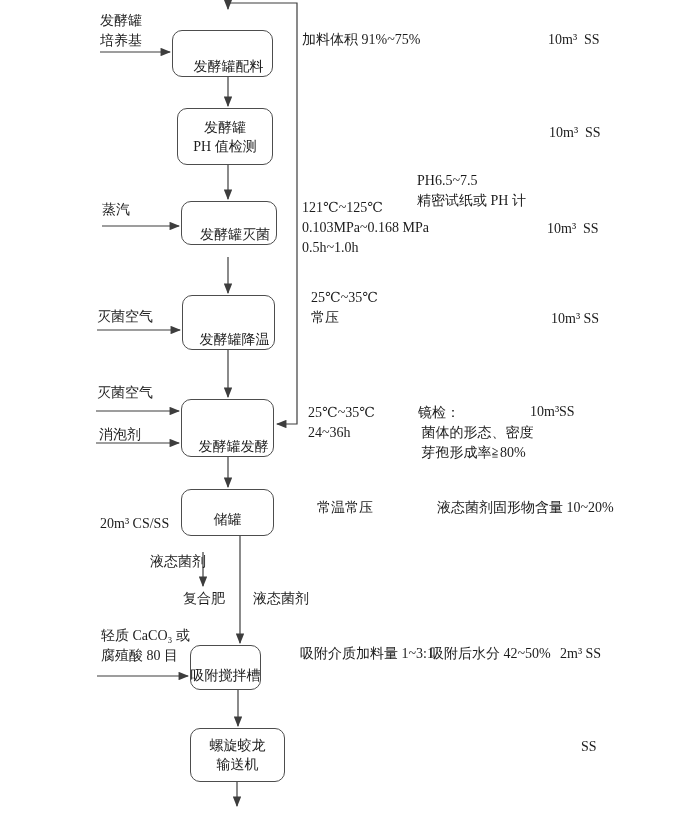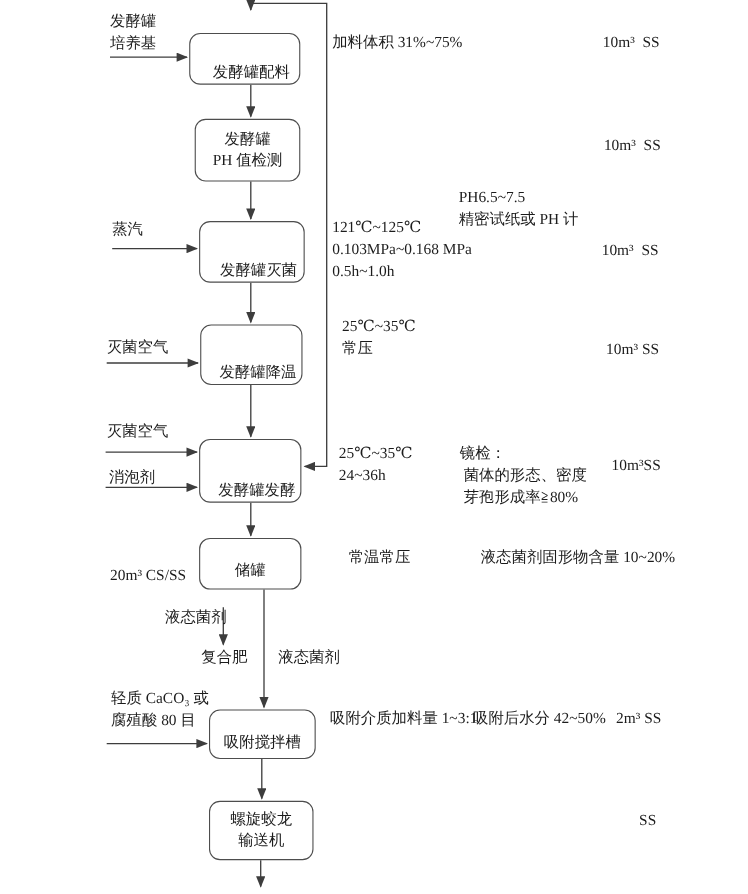--- a/index.html
+++ b/index.html
@@ -73,55 +73,55 @@
 
   <div class="node top8" style="left:172px;top:30px;width:101px;height:47px;">
     <span>发酵罐配料</span>
   </div>
 
   <div class="node mid" style="left:177px;top:108px;width:96px;height:57px;">
     <span>发酵罐</span>
     <span>PH 值检测</span>
   </div>
 
-  <div class="node top8" style="left:181px;top:201px;width:96px;height:56px;font-family:Liberation Serif, serif;">
+  <div class="node top8" style="left:181px;top:201px;width:96px;height:44px;font-family:Liberation Serif, serif;">
     <span>发酵罐灭菌</span>
   </div>
 
   <div class="node top8" style="left:181px;top:399px;width:93px;height:58px;">
     <span>发酵罐发酵</span>
   </div>
 
   <div class="node top8" style="left:182px;top:295px;width:93px;height:55px;">
     <span>发酵罐降温</span>
   </div>
 
   <div class="node top5" style="left:181px;top:489px;width:93px;height:47px;">
     <span>储罐</span>
   </div>
 
-  <div class="node top5" style="left:190px;top:645px;width:97px;height:45px;">
+  <div class="node top5" style="left:190px;top:645px;width:71px;height:45px;">
     <span>吸附搅拌槽</span>
   </div>
 
   <div class="node mid" style="left:190px;top:728px;width:95px;height:54px;">
     <span>螺旋蛟龙</span>
     <span>输送机</span>
   </div>
 
   <div class="txt" style="left:100px;top:11px;">发酵罐
 培养基</div>
   <div class="txt" style="left:102px;top:200px;">蒸汽</div>
   <div class="txt" style="left:97px;top:307px;">灭菌空气</div>
   <div class="txt" style="left:97px;top:383px;">灭菌空气</div>
   <div class="txt" style="left:99px;top:425px;">消泡剂</div>
   <div class="txt" style="left:101px;top:626px;">轻质 CaCO₃ 或
 腐殖酸 80 目</div>
 
-  <div class="txt" style="left:302px;top:30px;">加料体积 31%~75%</div>
+  <div class="txt" style="left:302px;top:30px;">加料体积 91%~75%</div>
   <div class="txt" style="left:417px;top:123px;margin-top:48px;">PH6.5~7.5
 精密试纸或 PH 计</div>
   <div class="txt" style="left:302px;top:198px;">121℃~125℃
 0.103MPa~0.168 MPa
 0.5h~1.0h</div>
   <div class="txt" style="left:311px;top:288px;">25℃~35℃
 常压</div>
   <div class="txt" style="left:308px;top:403px;">25℃~35℃
 24~36h</div>
   <div class="txt" style="left:418px;top:403px;">镜检：
@@ -133,17 +133,17 @@
   <div class="txt" style="left:150px;top:552px;">液态菌剂</div>
   <div class="txt" style="left:183px;top:589px;">复合肥</div>
   <div class="txt" style="left:253px;top:589px;">液态菌剂</div>
   <div class="txt" style="left:300px;top:644px;">吸附介质加料量 1~3:1</div>
   <div class="txt" style="left:430px;top:644px;">吸附后水分 42~50%</div>
 
   <div class="txt" style="left:548px;top:30px;">10m³  SS</div>
   <div class="txt" style="left:549px;top:123px;">10m³  SS</div>
   <div class="txt" style="left:547px;top:219px;">10m³  SS</div>
   <div class="txt" style="left:551px;top:309px;">10m³ SS</div>
-  <div class="txt" style="left:556px;top:402px;margin-top:12px;">10m³SS</div>
+  <div class="txt" style="left:530px;top:402px;">10m³SS</div>
   <div class="txt" style="left:560px;top:644px;">2m³ SS</div>
   <div class="txt" style="left:581px;top:737px;">SS</div>
 
 </div>
 
 </body></html>

